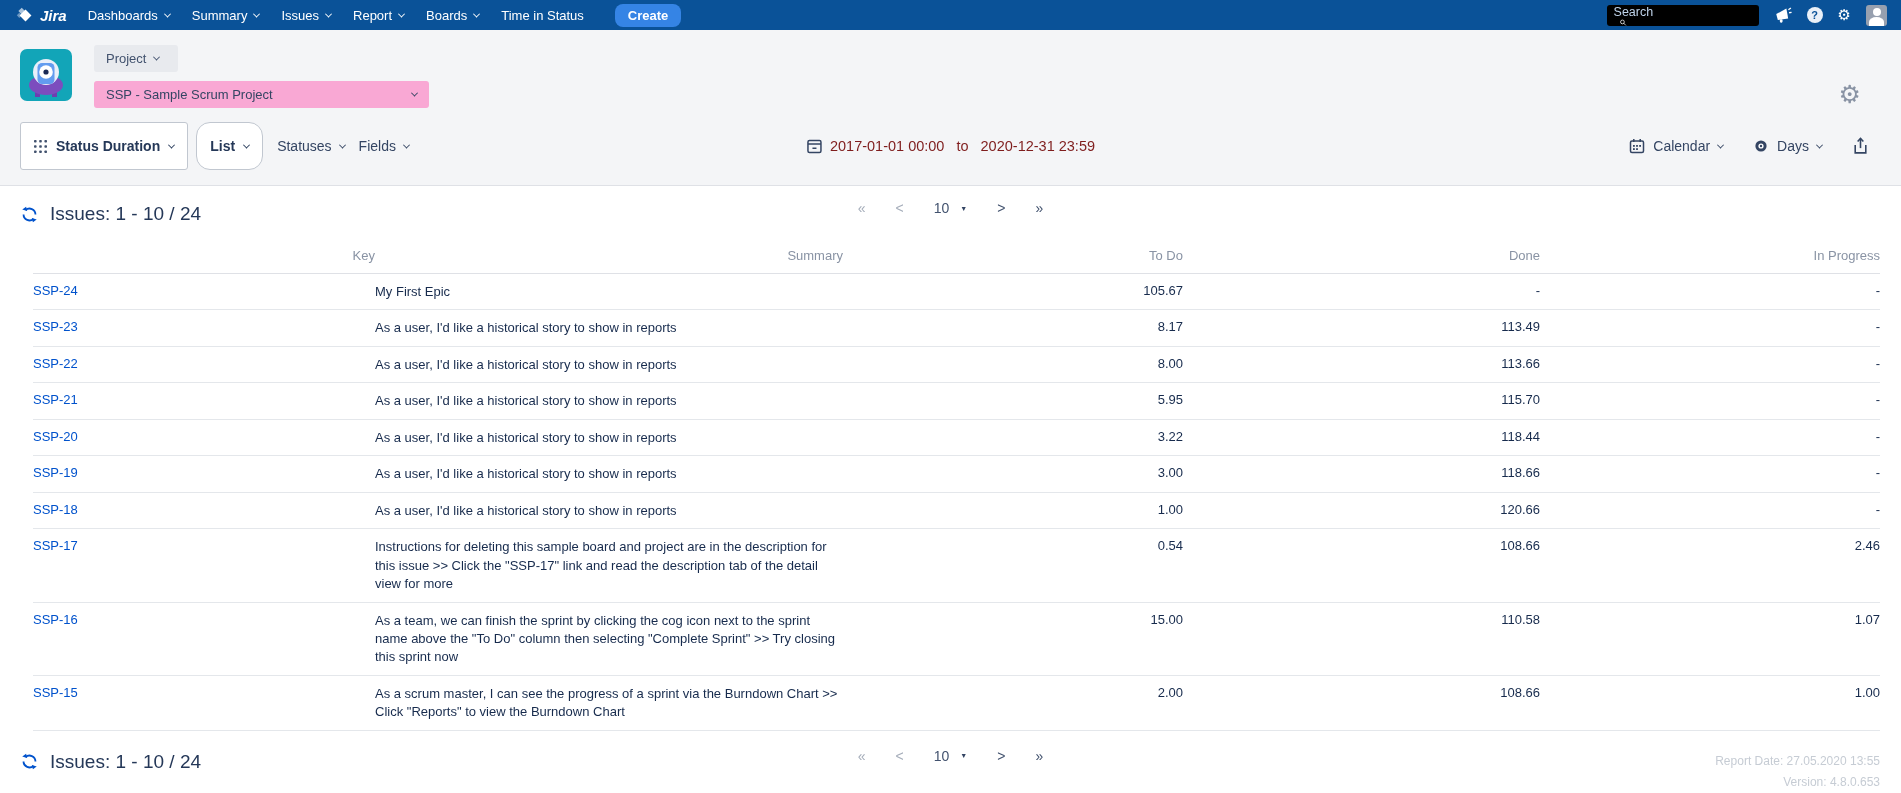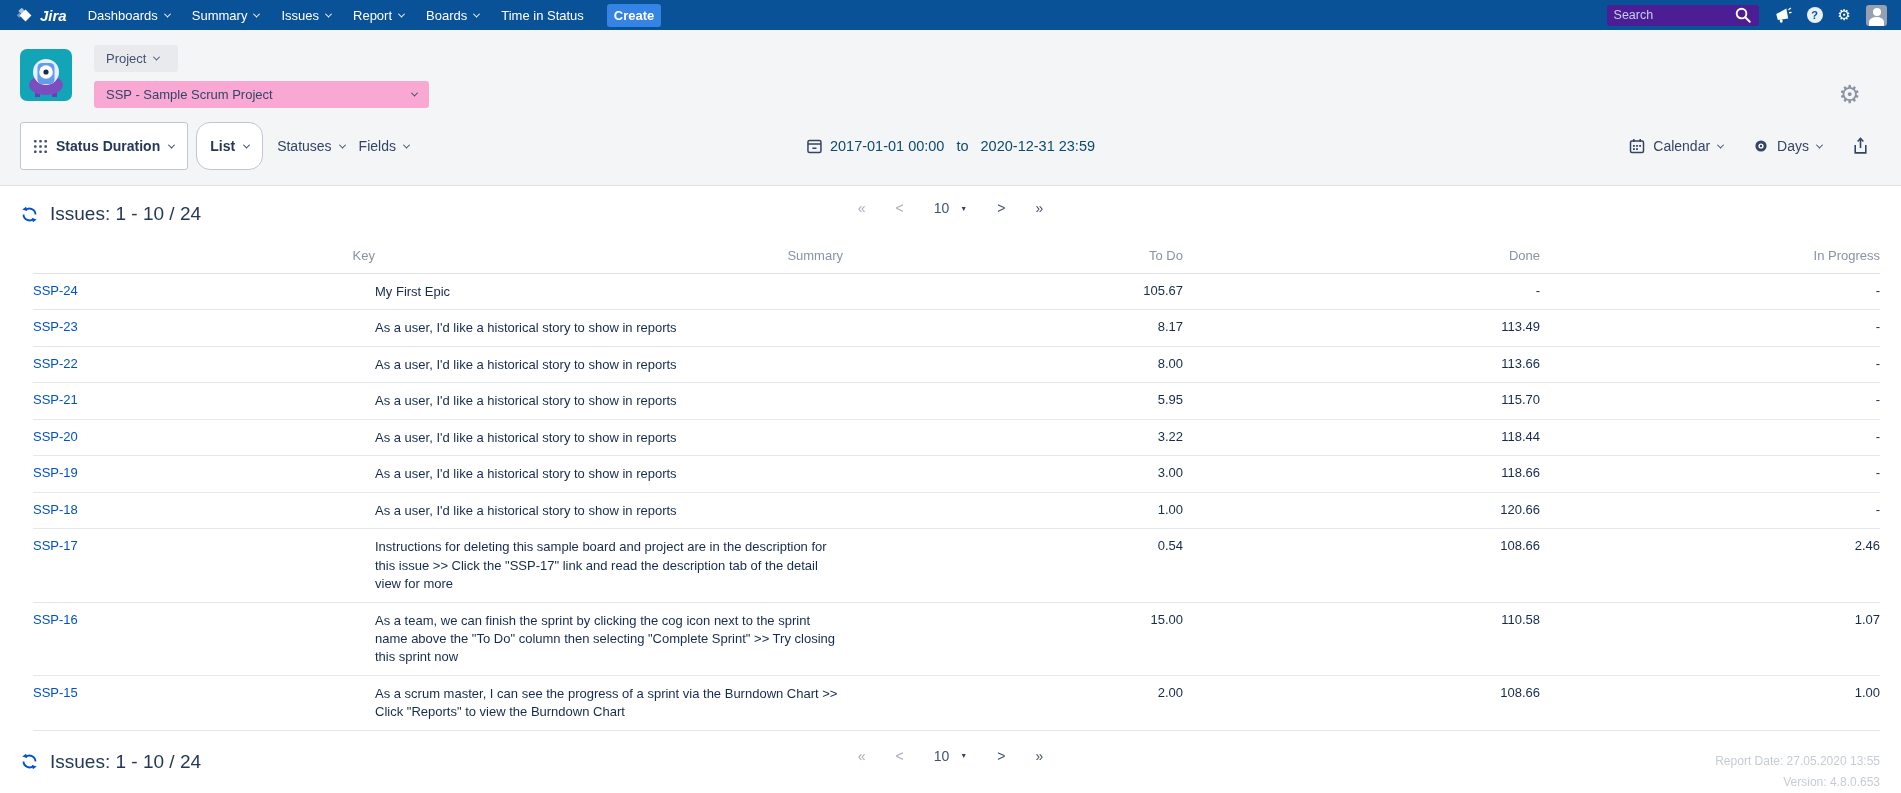--- a/index.html
+++ b/index.html
@@ -4,23 +4,23 @@
 <style>
   * { box-sizing: border-box; margin: 0; padding: 0; }
   html,body { width:1901px; height:793px; overflow:hidden; }
   body { font-family:"Liberation Sans", sans-serif; background:#fff; color:#172B4D; }
 
   
   .navbar { height:30px; background:#0A5298; display:flex; align-items:center; padding:0 12px; }
   .brand { display:flex; align-items:center; gap:5px; color:#fff; font-size:15px; font-weight:bold; padding:0 10px 0 4px;font-style:italic; }
   .nav-item { color:#fff; font-size:13px; height:30px; display:flex; align-items:center; gap:7px; padding:0 11px; cursor:pointer; }
   .chev { display:inline-block; width:5px; height:5px; border-right:1.6px solid currentColor; border-bottom:1.6px solid currentColor; transform:rotate(45deg) translate(-1px,-1px); }
-  .create-btn { background:#3584E5; color:#fff; font-size:13px; font-weight:bold; border:none; border-radius:3px; padding:4px 7px; margin-left:12px; cursor:pointer; }
+  .create-btn { background:#3584E5; color:#fff; font-size:13px; font-weight:bold; border:none; border-radius:8px; padding:4px 13px; margin-left:20px; cursor:pointer; }
   .nav-right { margin-left:auto; display:flex; align-items:center; gap:15px; padding-right:2px; }
-  .search-box { background:#4c1d95; border-radius:3px; height:21px; width:152px; display:flex; align-items:center; justify-content:space-between; padding:0 7px; }
+  .search-box { background:#000000; border-radius:3px; height:21px; width:152px; display:flex; justify-content:space-between; padding:0 7px;flex-direction:column; }
   .search-box .ph { color:#BFD3EA; font-size:12.5px; }
   .nav-ico { display:flex; align-items:center; justify-content:center; width:18px; height:18px; }
   .gear-glyph { font-family:"DejaVu Sans", sans-serif; color:#fff; font-size:15px; line-height:1; }
   .help-circle { width:16px; height:16px; border-radius:50%; background:#E9F0F8; color:#0A5298; font-size:11px; font-weight:bold; display:flex; align-items:center; justify-content:center; }
   .nav-avatar { width:21px; height:21px; border-radius:3px; background:#97A0AF; position:relative; overflow:hidden; }
   .nav-avatar .head { position:absolute; left:6.5px; top:3px; width:8px; height:8px; border-radius:50%; background:#fff; }
   .nav-avatar .body { position:absolute; left:3px; top:12.5px; width:15px; height:10px; border-radius:50% 50% 0 0; background:#fff; }
 
   
   .header-sec { background:#F4F5F7; padding:15px 20px 8px 20px; display:flex; position:relative; }
@@ -30,21 +30,21 @@
   .proj-select { background:#f9a8d4; border:none; border-radius:3px; height:27px; width:335px; display:flex; align-items:center; justify-content:space-between; padding:0 12px; font-size:13px; color:#344563; cursor:pointer; }
   .panel-gear { position:absolute; right:40px; top:52px; font-family:"DejaVu Sans", sans-serif; font-size:25px; color:#8993A4; cursor:pointer; line-height:1; }
 
   
   .toolbar { background:#F4F5F7; display:flex; align-items:center; padding:6px 20px 15px 20px; border-bottom:1px solid #DFE1E6; position:relative; }
   .btn { background:#fff; border:1px solid #C1C7D0; border-radius:3px; height:48px; display:flex; align-items:center; gap:9px; padding:0 13px; font-size:14px; font-weight:bold; color:#253858; cursor:pointer; }
   .btn + .btn { margin-left:8px;border-radius:14px; }
   .txt-btn { display:flex; align-items:center; gap:8px; font-size:14px; color:#344563; cursor:pointer; }
   .toolbar-left .txt-btn { margin-left:14px; }
   .toolbar-left { display:flex; align-items:center; }
-  .date-range { position:absolute; left:50%; transform:translateX(-50%); display:flex; align-items:center; gap:8px; font-size:14.5px; color:#0c4a6e; }
+  .date-range { position:absolute; left:50%; transform:translateX(-50%); display:flex; align-items:center; gap:8px; font-size:14.5px; color:#7f1d1d; }
   .date-range .to { padding:0 4px; }
   .toolbar-right { margin-left:auto; display:flex; align-items:center; gap:30px; padding-right:12px; }
 
   
   .issues-row { display:flex; align-items:flex-start; padding:17px 21px 8px 21px; position:relative; background:#fff; }
   .issues-label { display:flex; align-items:center; gap:12px; font-size:19px; color:#253858; }
   .pager { position:absolute; left:50%; top:14px; transform:translateX(-50%); display:flex; align-items:center; gap:30px; font-size:14px; color:#42526E; }
   .pager .pg { cursor:pointer; }
   .pager .disabled { color:#A5ADBA; }
   .page-size { display:flex; align-items:center; gap:11px; cursor:pointer; }

